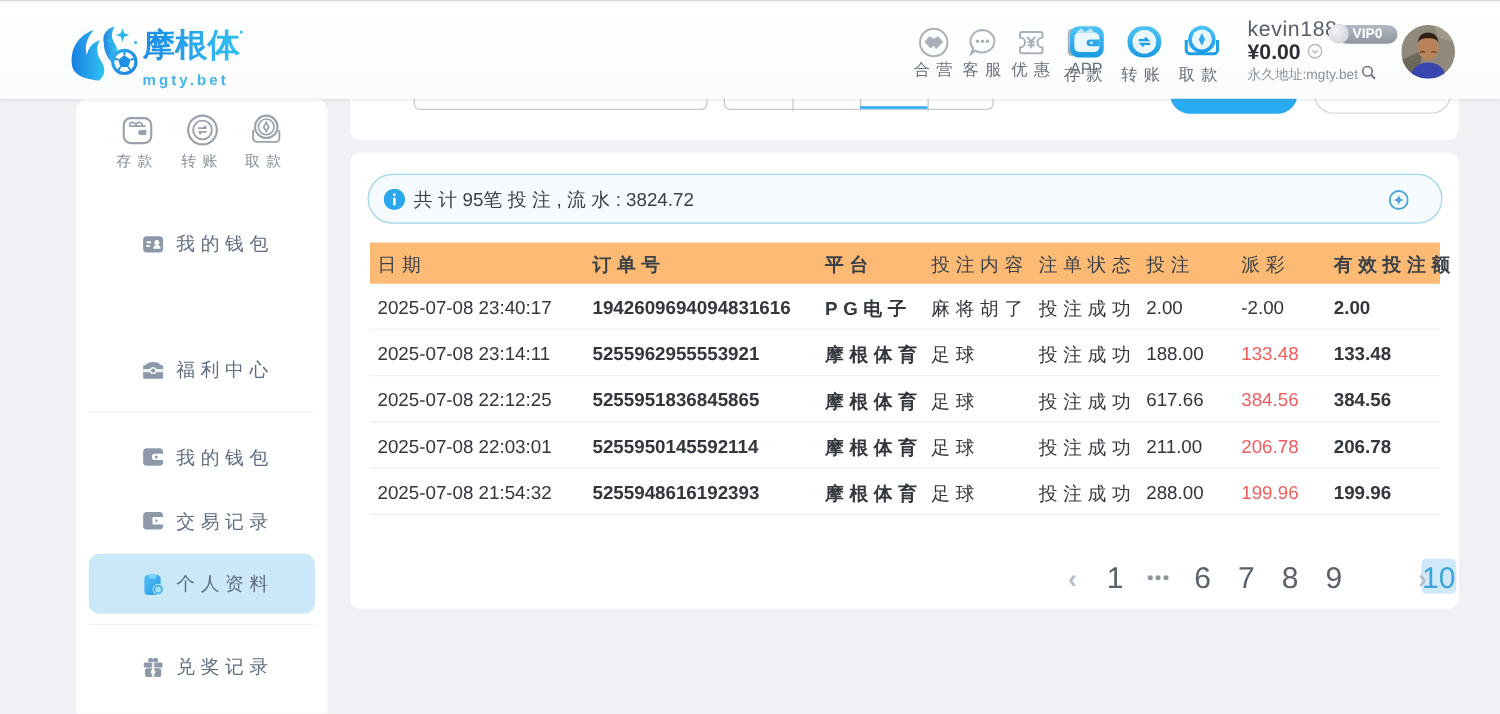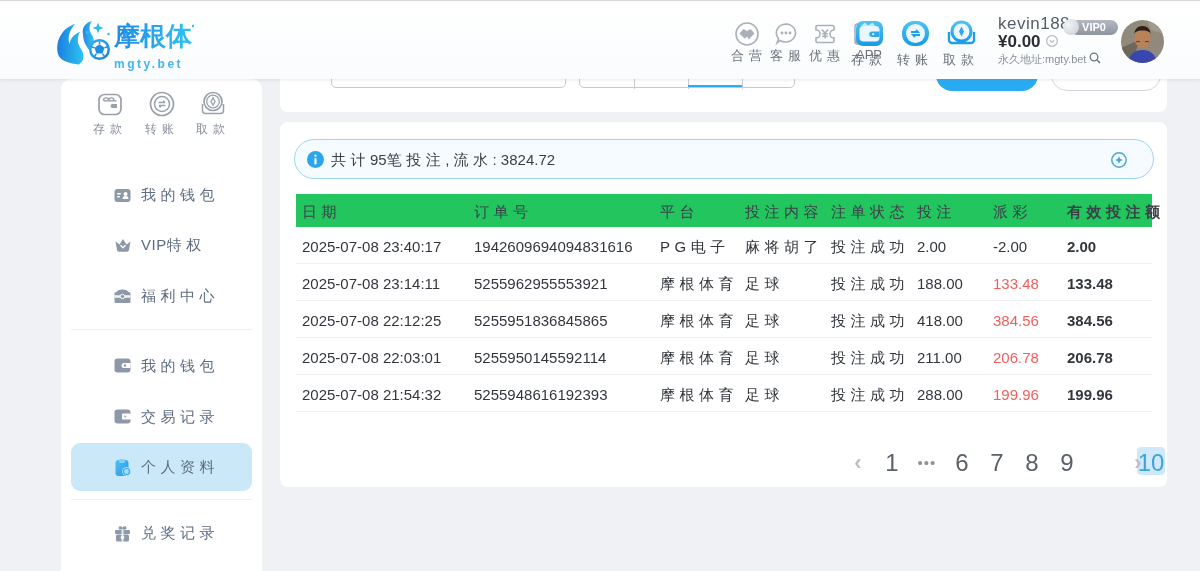--- a/index.html
+++ b/index.html
@@ -63,26 +63,26 @@
 #btnblue { position:absolute; left:656px; top:8px; width:102px; height:43px; background:#29abf3; border-radius:16px; }
 #btnwhite { position:absolute; left:771px; top:8px; width:110px; height:43px; background:#fff; border:1px solid #d3d7dd; border-radius:16px; }
 
 
 #infobar { position:absolute; left:14px; top:17px; width:860px; height:40px; border:1px solid #9dd5ef; border-radius:20px; background:#f5fbfe; }
 #infobar .txt { position:absolute; left:36px; top:11px; font-size:15px; color:#3b3f45; }
 
 
 #tbl { position:absolute; left:16px; top:72px; width:856px; }
 .trow { position:absolute; left:0; width:856px; }
-.thead { height:33px; background:#22c55e; }
+.thead { height:33px; background:#fdba74; }
 .thead .c { top:9px; color:#3b4148; }
 .drow { height:37px; border-bottom:1px solid #eef0f4; }
 .drow .c { top:11px; color:#33373d; }
 .c { position:absolute; font-size:15px; white-space:nowrap; }
-.c1{left:6px;} .c2{left:178px;} .c3{left:364px;} .c4{left:449px;} .c5{left:535px;} .c6{left:621px;} .c7{left:697px;} .c8{left:771px;font-weight:bold;}
+.c1{left:6px;} .c2{left:178px;font-weight:bold;} .c3{left:364px;font-weight:bold;} .c4{left:449px;} .c5{left:535px;} .c6{left:621px;} .c7{left:697px;} .c8{left:771px;font-weight:bold;}
 .drow .red { color:#f15e5e; }
 .cjk { letter-spacing:4.5px; }
 
 
 #pager { position:absolute; left:0px; top:325px; width:860px; height:28px; }
 .pg { position:absolute; top:0; height:28px; line-height:32px; font-size:24px; color:#5b6168; text-align:center; }
 #pgsel { position:absolute; left:809px; top:0px; width:28px; height:28px; background:#cfe9fa; border-radius:4px;
   color:#3ba4dd; font-size:24px; line-height:32px; text-align:center;margin-left:48px; }
 .parr { font-size:22px; color:#b9bfc7; font-weight:bold; }
 </style>
@@ -145,21 +145,21 @@
       <span class="c c6">188.00</span>
         <span class="c c7 red">133.48</span>
         <span class="c c8">133.48</span>
     </div>
     <div class="trow drow" style="top:107px">
       <span class="c c1">2025-07-08 22:12:25</span>
         <span class="c c2">5255951836845865</span>
       <span class="c c3 cjk">摩根体育</span>
         <span class="c c4 cjk">足球</span>
         <span class="c c5 cjk">投注成功</span>
-      <span class="c c6">418.00</span>
+      <span class="c c6">617.66</span>
         <span class="c c7 red">384.56</span>
         <span class="c c8">384.56</span>
     </div>
     <div class="trow drow" style="top:144px">
       <span class="c c1">2025-07-08 22:03:01</span>
         <span class="c c2">5255950145592114</span>
       <span class="c c3 cjk">摩根体育</span>
         <span class="c c4 cjk">足球</span>
         <span class="c c5 cjk">投注成功</span>
       <span class="c c6">211.00</span>
@@ -220,27 +220,20 @@
   </div>
   <div class="mitem" style="top:91px">
     <svg width="17" height="17" viewBox="0 0 17 17">
       <rect x="0.5" y="2" width="16" height="13" rx="3" fill="#8d99a9"></rect>
       <circle cx="11.5" cy="7" r="2" fill="#fff"></circle>
       <path d="M8.5 12 a3 3 0 0 1 6 0 z" fill="#fff"></path>
       <rect x="3" y="6" width="4" height="1.6" rx="0.8" fill="#fff"></rect>
       <rect x="3" y="9" width="3" height="1.6" rx="0.8" fill="#fff"></rect>
     </svg>
     <div class="t">我的钱包</div>
-  </div>
-  <div class="mitem" style="top:141px">
-    <svg width="18" height="16" viewBox="0 0 18 16">
-      <path d="M1.5 4.5 L5.5 7.5 L9 2 L12.5 7.5 L16.5 4.5 L15 13 a2 2 0 0 1 -2 1.7 H5 a2 2 0 0 1 -2 -1.7 Z" fill="#8d99a9"></path>
-      <path d="M6.5 8.3 L9 10.8 L11.5 8.3" fill="none" stroke="#fff" stroke-width="1.5"></path>
-    </svg>
-    <div class="t"><span style="letter-spacing:0.5px">VIP</span>特权</div>
   </div>
   <div class="mitem" style="top:192px">
     <svg width="17" height="17" viewBox="0 0 17 17">
       <path d="M2 4 h13 a1.5 1.5 0 0 1 1.5 1.5 v8 a1.5 1.5 0 0 1 -1.5 1.5 h-13 a1.5 1.5 0 0 1 -1.5 -1.5 v-8 A1.5 1.5 0 0 1 2 4" fill="#8d99a9"></path>
       <path d="M2.5 4 a6.5 4 0 0 1 12 0" fill="#8d99a9"></path>
       <rect x="0.5" y="7.2" width="16" height="2.6" fill="#fff" opacity=".85"></rect>
       <circle cx="8.5" cy="8.5" r="2.2" fill="#8d99a9" stroke="#fff" stroke-width="1"></circle>
     </svg>
     <div class="t">福利中心</div>
   </div>

